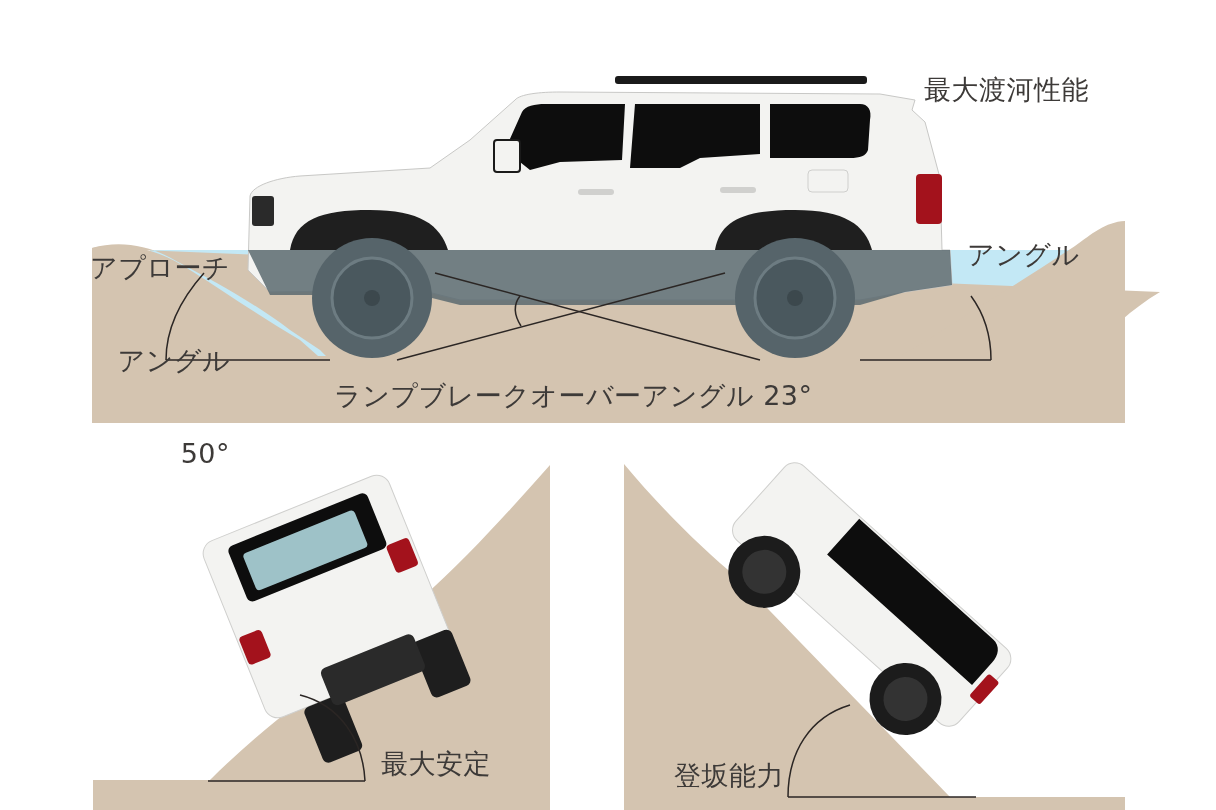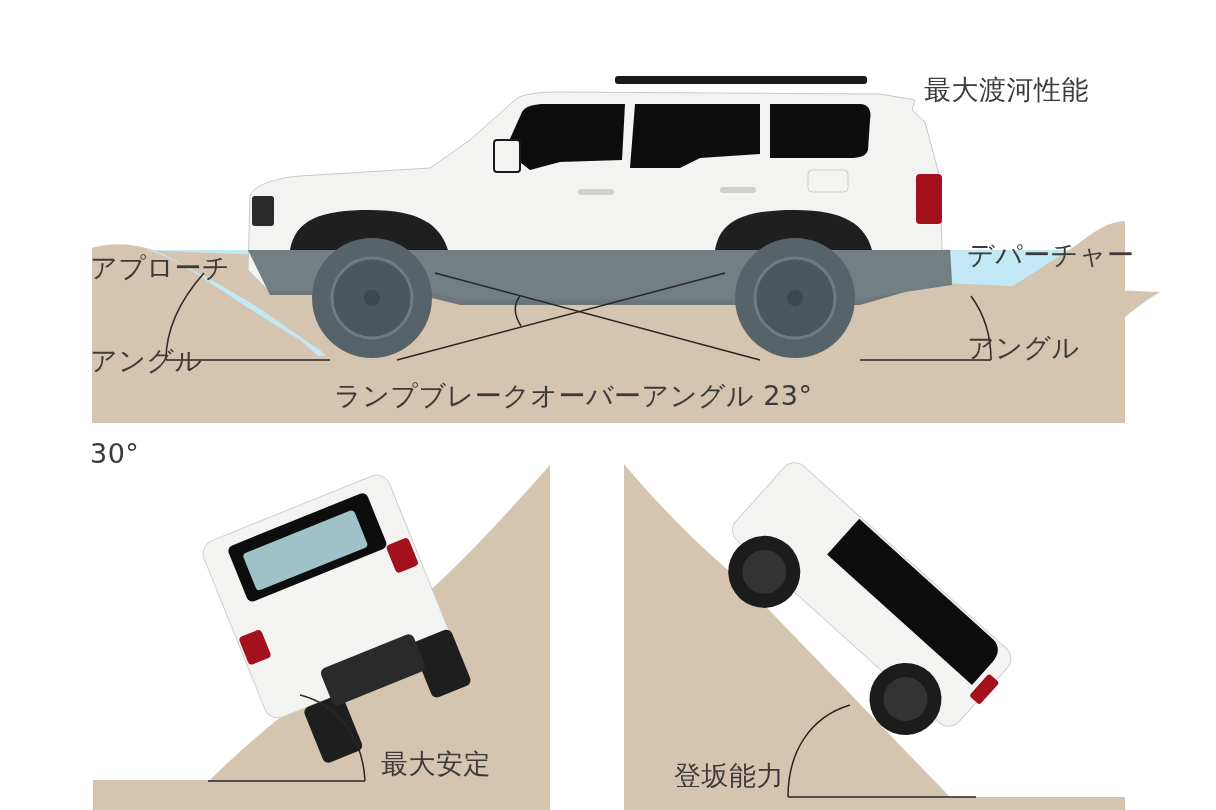--- a/index.html
+++ b/index.html
@@ -68,28 +68,27 @@
 
     <line x1="435" y1="273" x2="760" y2="360" stroke="#2b2624" stroke-width="1.5"></line>
     <line x1="397" y1="360" x2="725" y2="273" stroke="#2b2624" stroke-width="1.5"></line>
     <path d="M520,296 C513,305 514,315 521,326" fill="none" stroke="#2b2624" stroke-width="1.5"></path>
   </svg>
 
   <div class="label" style="left:924px;top:12px;">
     <div>最大渡河性能</div>
   </div>
 
-  <div class="label" style="left:90px;top:190px;">
+  <div class="label" style="left:90px;top:190px;text-align:right;">
     <div>アプローチ</div>
     <div>アングル</div>
-    <div>30°</div>
+    <div>50°</div>
   </div>
 
   <div class="label" style="left:967px;top:177px;">
-    <div>デパーチャー</div>
     <div>アングル</div>
   </div>
 
   <div class="label" style="left:334px;top:380px;text-align:right;">ランプブレークオーバーアングル 23°</div>
 </div>
 
 <div class="panel" style="left:0;top:440px;width:600px;height:380px;">
   <svg width="600" height="380" viewBox="0 0 600 380">
     <path fill="#d4c4b0" d="M93,340 L210,340 C240,310 270,285 300,262 L420,160 C470,115 510,70 550,25 L550,380 L93,380 Z"></path>
 

